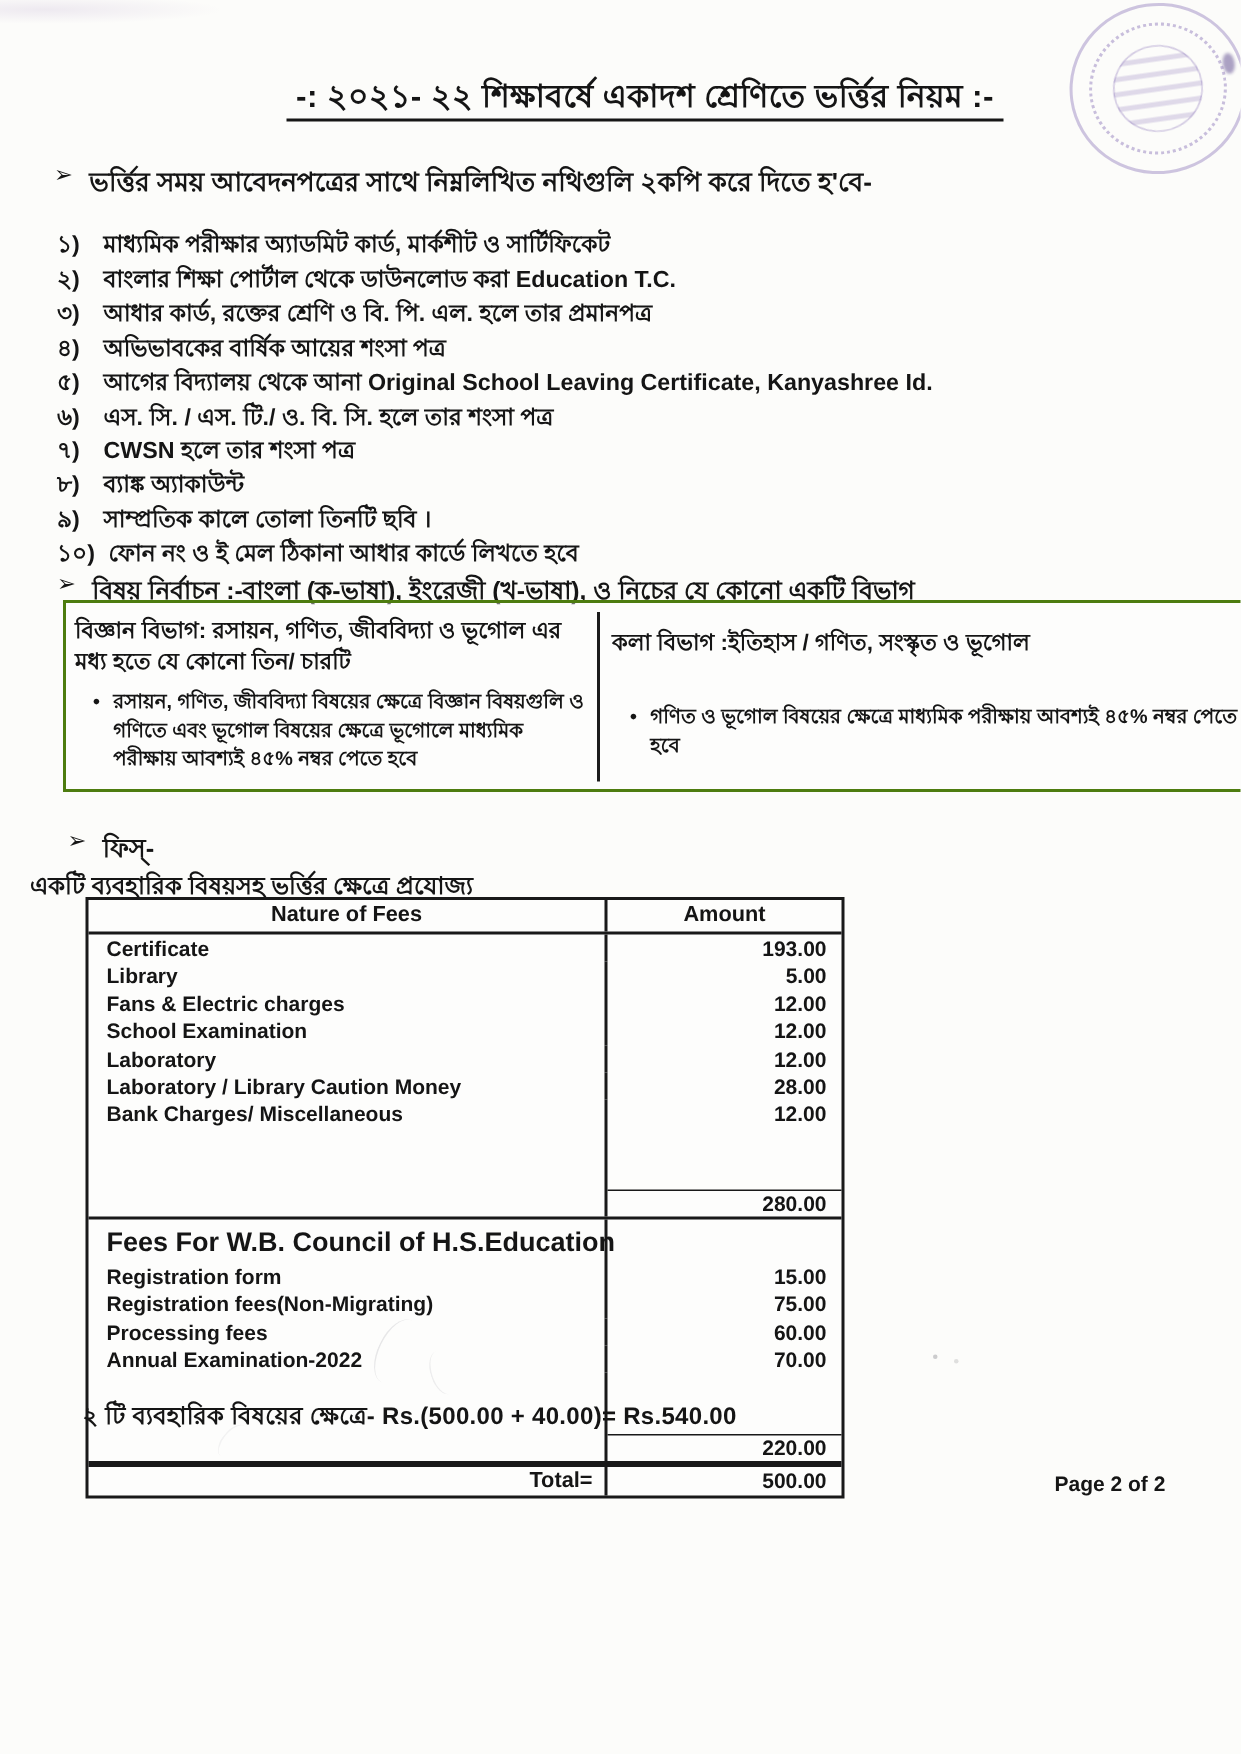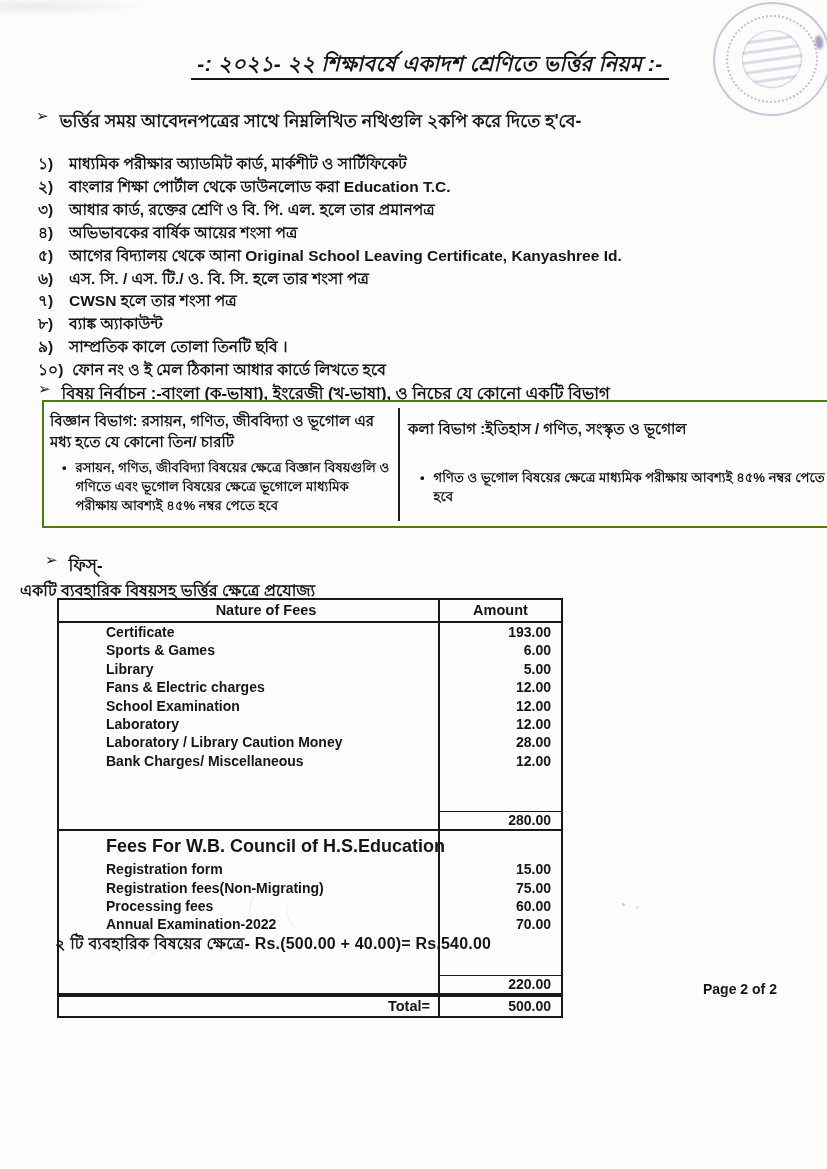--- a/index.html
+++ b/index.html
@@ -43,21 +43,21 @@
   .stamp-blot{
     position:absolute;right:4px;top:38px;width:8px;height:14px;border-radius:50%;
     background:rgba(90,70,140,.55);filter:blur(1px);
   }
 
   
   .doc-title{
     position:absolute;left:0;top:48px;width:860px;text-align:center;
     font-size:21px;font-weight:bold;letter-spacing:.3px;
   }
-  .doc-title .ul{border-bottom:2.5px solid #161616;padding:0 6px 3px 6px;font-style:italic;}
+  .doc-title .ul{border-bottom:2.5px solid #161616;padding:0 6px 3px 6px;}
 
   
   .arrow{font-size:15px;margin-right:11px;position:relative;top:-1px;}
   .h-docs{position:absolute;left:36px;top:108px;font-size:17.5px;font-weight:bold;display:flex;align-items:flex-start;}
   .h-subjects{position:absolute;left:38px;top:381px;font-size:16.5px;font-weight:bold;display:flex;}
   .h-fees{position:absolute;left:45px;top:552px;font-size:17px;font-weight:bold;display:flex;}
 
   
   .doc-list{position:absolute;left:38px;top:153px;width:740px;}
   .doc-item{display:flex;font-size:15.5px;font-weight:bold;line-height:22.9px;}
@@ -76,21 +76,21 @@
   .st-left .st-bullet{margin-top:5px;}
   .st-right .st-bullet{margin-top:29px;}
   .dot{margin:0 9px 0 12px;font-size:13px;}
 
   
   .fees-sub{position:absolute;left:20px;top:578px;font-size:16px;font-weight:bold;}
   .fees-table{
     position:absolute;left:57px;top:598px;width:506px;
     border:2px solid #191919;box-sizing:border-box;background:rgba(255,255,255,.35);
   }
-  .fr{display:flex;padding-left:35px;}
+  .fr{display:flex;}
   .fl{width:346px;border-right:2px solid #191919;box-sizing:border-box;}
   .fa{flex:1;box-sizing:border-box;}
   .ft-headrow{border-bottom:2px solid #191919;}
   .ft-headrow .fl,.ft-headrow .fa{text-align:center;font-size:14.5px;font-weight:bold;line-height:21px;}
   .ftrow{height:18.4px;}
   .ftrow .fl{padding-left:12px;font-size:14px;font-weight:bold;line-height:18.4px;
     white-space:nowrap;overflow:hidden;}
   .ftrow .fa,.amt{text-align:right;padding-right:10px;font-size:14px;font-weight:bold;line-height:18.4px;}
   .subtotal-row{border-bottom:2px solid #191919;}
   .subtotal-row .fa{border-top:1.5px solid #191919;height:18px;line-height:17px;margin-top:41px;}
@@ -207,24 +207,20 @@
     <div class="fr ft-headrow">
       <div class="fl">Nature of Fees</div>
       <div class="fa">Amount</div>
     </div>
 
     <div class="fr ftrow">
         <div class="fl">Certificate</div>
         <div class="fa">193.00</div>
       </div>
     <div class="fr ftrow">
-        <div class="fl">Sports &amp; Games</div>
-        <div class="fa">6.00</div>
-      </div>
-    <div class="fr ftrow">
         <div class="fl">Library</div>
         <div class="fa">5.00</div>
       </div>
     <div class="fr ftrow">
         <div class="fl">Fans &amp; Electric charges</div>
         <div class="fa">12.00</div>
       </div>
     <div class="fr ftrow">
         <div class="fl">School Examination</div>
         <div class="fa">12.00</div>

